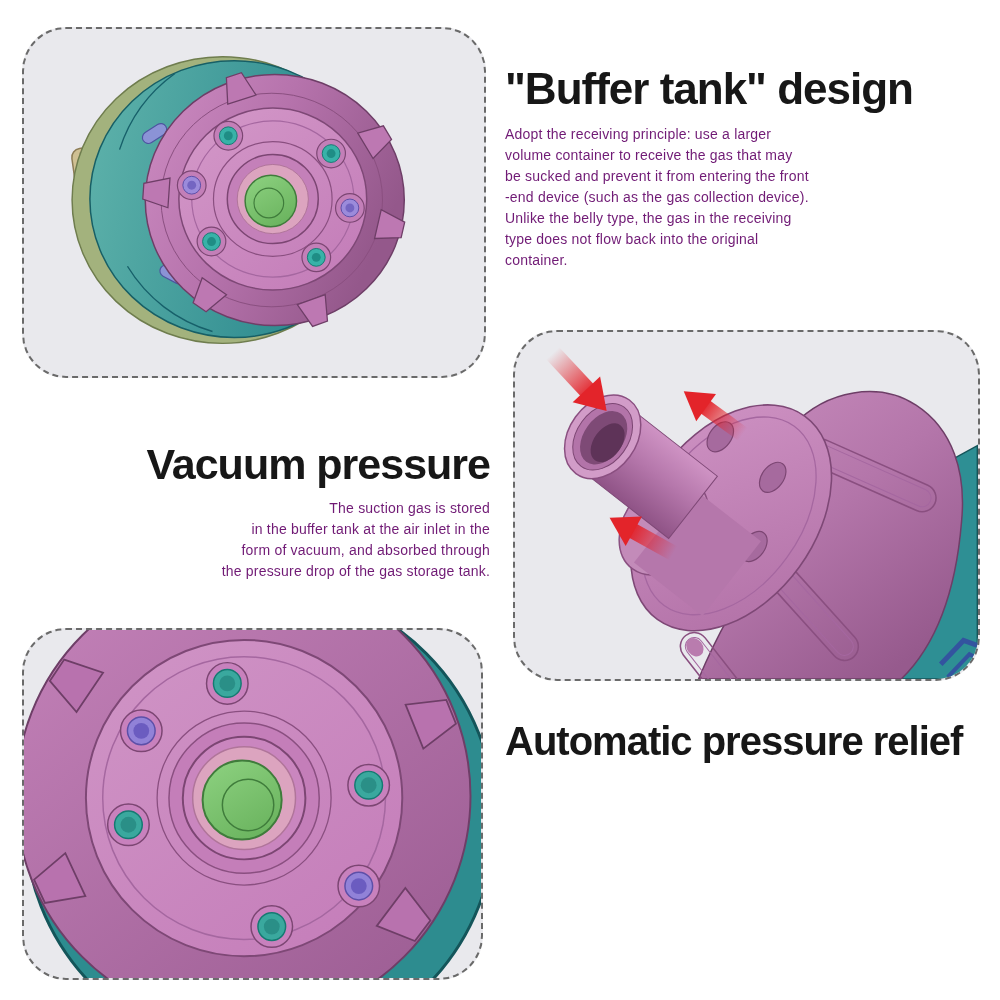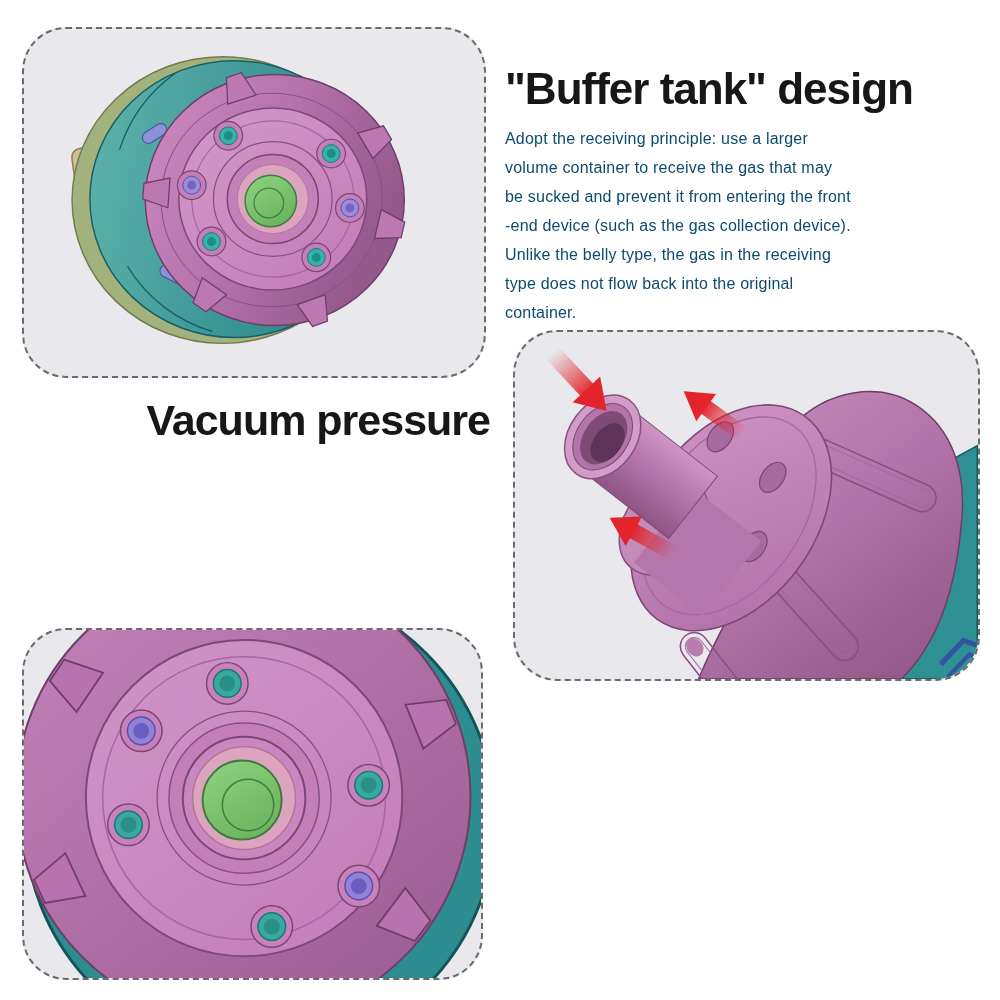--- a/index.html
+++ b/index.html
@@ -16,26 +16,26 @@
   .panel svg{position:absolute;left:0;top:0;width:100%;height:100%;}
   #panel-1{left:22px;top:27px;width:464px;height:351px;}
   #panel-2{left:513px;top:330px;width:467px;height:351px;}
   #panel-3{left:22px;top:628px;width:461px;height:352px;}
   .sec{position:absolute;}
   .sec h2{
     margin:0;font-weight:800;color:#171717;line-height:1.15;
     letter-spacing:-1px;
   }
   .sec p{
-    margin:9px 0 0 0;font-size:16px;line-height:29px;color:#0c4a6e;
+    margin:9px 0 0 0;font-size:14px;line-height:21px;color:#701a75;
     letter-spacing:0.2px;white-space:pre-line;font-weight:400;
   }
   #sec-1{left:505px;top:64px;width:490px;text-align:left;}
   #sec-1 h2{font-size:44px;}
-  #sec-2{left:36px;top:396px;width:454px;text-align:right;}
+  #sec-2{left:36px;top:440px;width:454px;text-align:right;}
   #sec-2 h2{font-size:43px;}
   #sec-3{left:505px;top:718px;width:487px;text-align:left;}
   #sec-3 h2{font-size:40px;}
 </style>
 </head>
 <body>
 
 <div class="panel" id="panel-1">
   <svg viewBox="0 0 464 351" aria-hidden="true">
     <defs>
@@ -230,20 +230,24 @@
     </g>
     <g transform="translate(95 188) rotate(209)">
       <rect x="-74" y="-8" width="48" height="16" fill="url(#aGrad)"></rect>
       <path d="M 0 0 L -28 -17 L -28 17 Z" fill="#e3242a"></path>
     </g>
   </svg>
 </div>
 
 <div class="sec" id="sec-2">
   <h2>Vacuum pressure</h2>
+  <p>The suction gas is stored
+in the buffer tank at the air inlet in the
+form of vacuum, and absorbed through
+the pressure drop of the gas storage tank.</p>
 </div>
 
 <div class="panel" id="panel-3">
   <svg viewBox="0 0 461 352" aria-hidden="true">
     <defs>
       <linearGradient id="p3rim" x1="0" y1="0" x2="0.8" y2="1">
         <stop offset="0" stop-color="#c583ba"></stop>
           <stop offset="1" stop-color="#9d5e94"></stop>
       </linearGradient>
       <linearGradient id="p3face" x1="0" y1="0" x2="0.8" y2="1">
@@ -307,13 +311,14 @@
       <circle cx="222" cy="170" r="76" fill="#c47eb9" stroke="#8a4f80" stroke-width="1.5"></circle>
       <circle cx="222" cy="170" r="62" fill="#ca86bf" stroke="#7c4673" stroke-width="2"></circle>
       <circle cx="222" cy="170" r="52" fill="#dca4bf" stroke="#b0759a" stroke-width="1.5"></circle>
       <circle cx="220" cy="172" r="40" fill="url(#p3green)" stroke="#3f7c3b" stroke-width="2"></circle>
       <circle cx="226" cy="177" r="26" fill="none" stroke="#3f7c3b" stroke-width="1.5"></circle>
     </g>
   </svg>
 </div>
 
 <div class="sec" id="sec-3">
+  <h2>Automatic pressure relief</h2>
 </div>
 
 </body></html>

